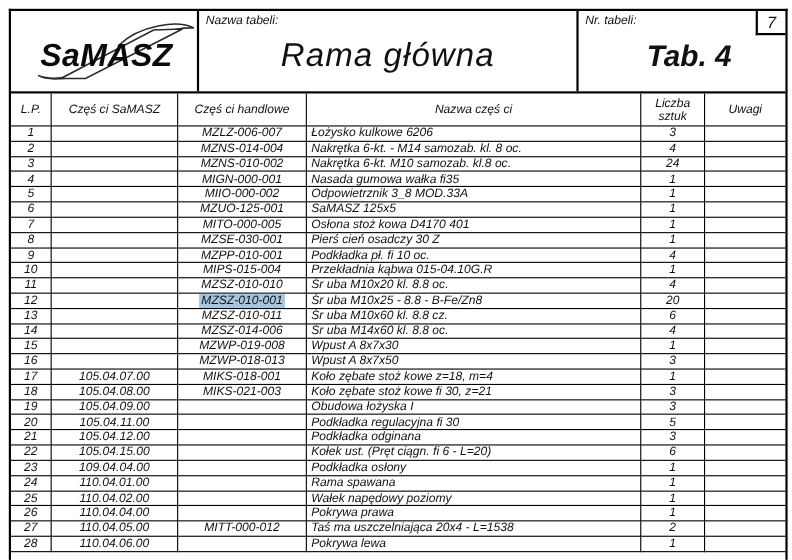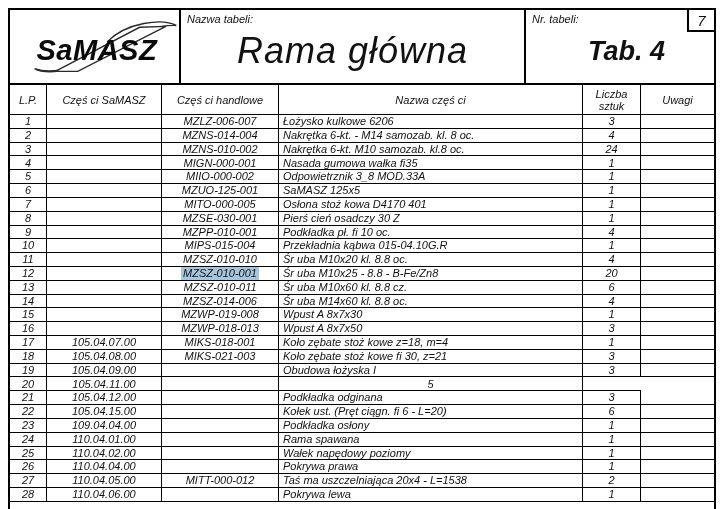--- a/index.html
+++ b/index.html
@@ -13,21 +13,21 @@
     position:absolute; left:8px; top:8px; width:708px; height:501px;
     border:2px solid #000; border-bottom:none; background:#fff;
   }
   
   .band { display:grid; grid-template-columns:171px 345px 188px; height:75px; border-bottom:2px solid #000; }
   .band > div { border-right:2px solid #000; position:relative; }
   .band > div:last-child { border-right:none; }
   .logo-cell { display:flex; align-items:center; justify-content:center;padding-left:19px; }
   .title-cell { display:flex; flex-direction:column; }
   .small-label { font-size:11px; padding:3px 0 0 6px; }
-  .big-title { flex:1; display:flex; align-items:center; justify-content:center; font-size:36px; letter-spacing:1px; padding-bottom:6px; }
+  .big-title { flex:1; display:flex; align-items:center; justify-content:center; font-size:30px; letter-spacing:1px; padding-bottom:6px; }
   .nr-cell { display:flex; flex-direction:column; }
   .tab-no { flex:1; display:flex; align-items:center; justify-content:center; font-size:27px; font-weight:bold; padding-bottom:6px;padding-left:13px; }
   .page-no-box {
     position:absolute; top:0; right:0; width:27px; height:22px;
     border-left:2px solid #000; border-bottom:2px solid #000;
     display:flex; align-items:center; justify-content:center; font-size:15px;
   }
   
   .grid-row { display:grid; grid-template-columns:37px 115px 117px 304px 58px 73px; }
   .thead { height:30px;border-radius:13px; }
@@ -236,20 +236,21 @@
           <div class="td col-samasz">105.04.09.00</div>
           <div class="td col-handlowe"></div>
           <div class="td col-nazwa">Obudowa łożyska I</div>
           <div class="td col-liczba">3</div>
           <div class="td col-uwagi"></div>
         </div>
         <div class="grid-row tr">
           <div class="td col-lp">20</div>
           <div class="td col-samasz">105.04.11.00</div>
           <div class="td col-handlowe"></div>
+          <div class="td col-nazwa">Podkładka regulacyjna fi 30</div>
           <div class="td col-liczba">5</div>
           <div class="td col-uwagi"></div>
         </div>
         <div class="grid-row tr">
           <div class="td col-lp">21</div>
           <div class="td col-samasz">105.04.12.00</div>
           <div class="td col-handlowe"></div>
           <div class="td col-nazwa">Podkładka odginana</div>
           <div class="td col-liczba">3</div>
           <div class="td col-uwagi"></div>

